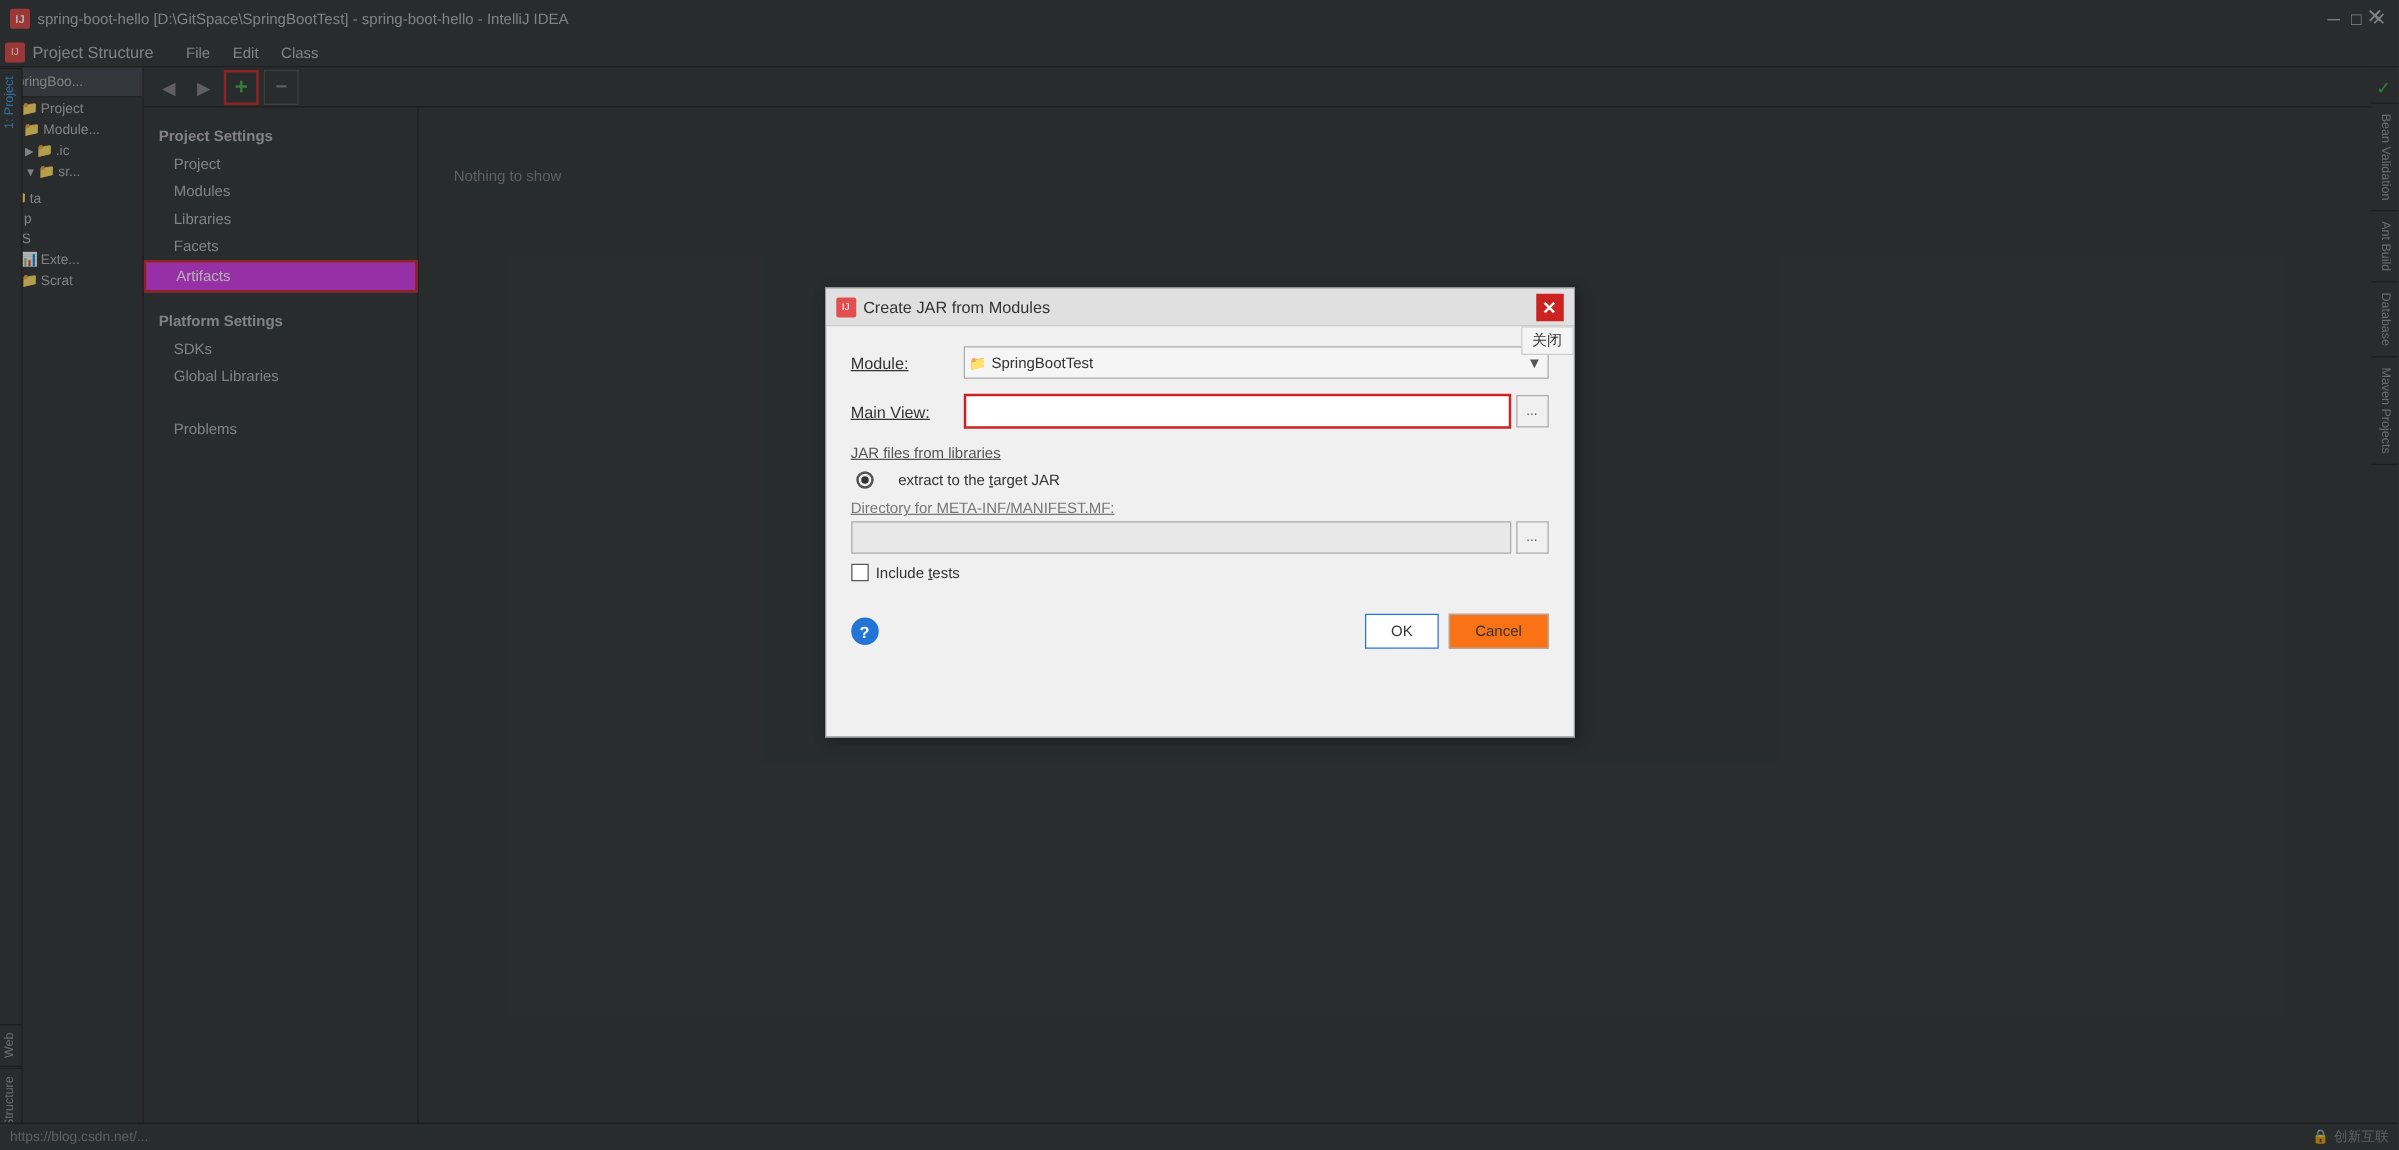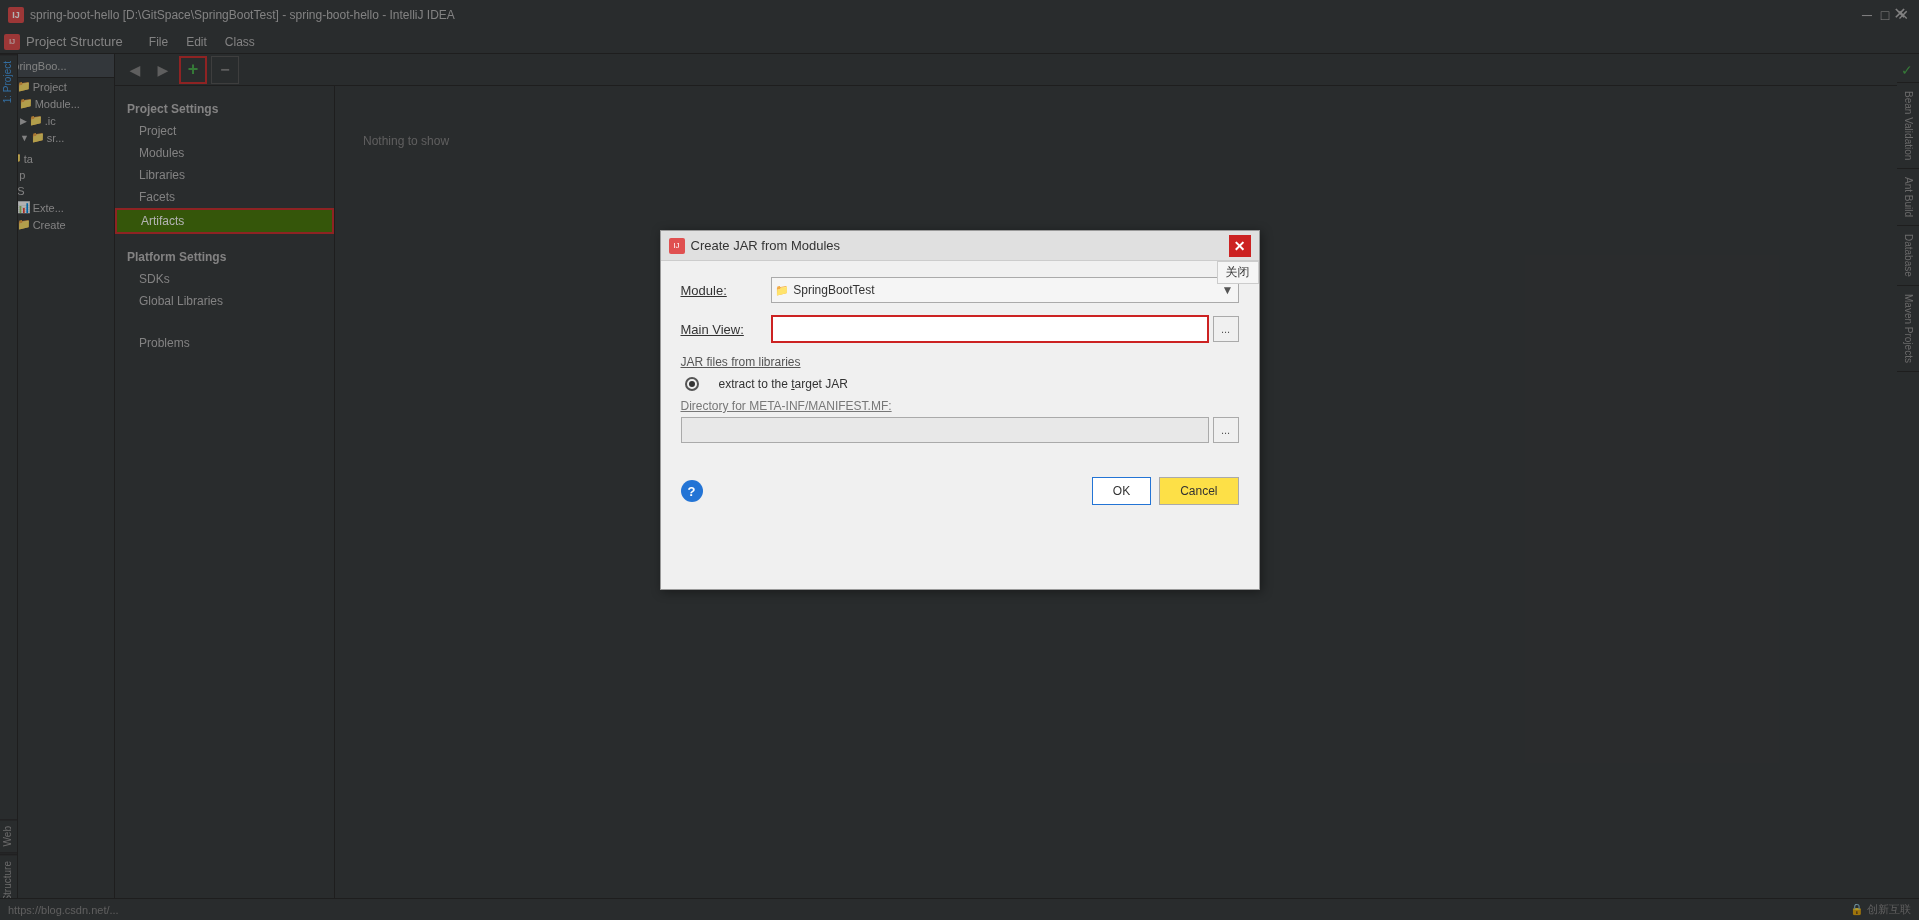--- a/index.html
+++ b/index.html
@@ -111,21 +111,21 @@
       padding: 4px 12px;
       margin-top: 4px;
     }
     .ps-nav-item {
       padding: 4px 12px 4px 24px;
       color: #bbb;
       cursor: pointer;
       font-size: 12px;
     }
     .ps-nav-item.active {
-      background: #4d7c0f;
+      background: #d946ef;
       color: white;
     }
 
     
     .ps-main {
       flex: 1;
       background: #3c3f41;
       padding: 8px;
       color: #bbb;
       font-size: 12px;
@@ -343,21 +343,21 @@
       border: 1px solid #2374d5;
       background: white;
       color: #333;
       cursor: pointer;
       font-size: 12px;
     }
     .dialog-cancel-btn {
       height: 28px;
       padding: 0 20px;
       border: 1px solid #aaa;
-      background: #fde047;
+      background: #f97316;
       color: #333;
       cursor: pointer;
       font-size: 12px;
     }
 
     
     .project-panel {
       position: absolute;
       left: 0;
       top: 54px;
@@ -515,21 +515,21 @@
     <span>S</span>
   </div>
   <div class="tree-item">
     <span class="tree-arrow">▶</span>
     <span style="color:#888">📊</span>
     <span>Exte...</span>
   </div>
   <div class="tree-item">
     <span class="tree-arrow">▶</span>
     <span style="color:#888">📁</span>
-    <span>Create</span>
+    <span>Scrat</span>
   </div>
 
   <div style="position:absolute;left:0;top:0;width:18px;height:100%;background:#3c3f41;border-right:1px solid #2b2b2b;display:flex;flex-direction:column;">
     <div class="v-tool-item" style="writing-mode:vertical-rl;transform:rotate(180deg);font-size:10px;color:#4a9ee8;padding:6px 2px;border-bottom:1px solid #2b2b2b;">1: Project</div>
     <div style="flex:1;"></div>
     <div class="v-tool-item" style="writing-mode:vertical-rl;transform:rotate(180deg);font-size:10px;color:#999;padding:6px 2px;border-top:1px solid #2b2b2b;border-bottom:1px solid #2b2b2b;">Web</div>
     <div class="v-tool-item" style="writing-mode:vertical-rl;transform:rotate(180deg);font-size:10px;color:#999;padding:6px 2px;border-top:1px solid #2b2b2b;">Z: Structure</div>
   </div>
 </div>
 
@@ -637,20 +637,26 @@
 
 
       <div class="dialog-dir-row">
         <div class="dialog-dir-label">Directory for META-INF/MANIFEST.MF:</div>
         <div class="dialog-dir-input-wrap">
           <input class="dialog-dir-input" type="text" value="" style="flex: 1 1 0%; height: 26px; border: 1px solid rgb(170, 170, 170); background: rgb(232, 232, 232); padding: 0px 4px;">
           <button class="dialog-browse-btn">...</button>
         </div>
       </div>
 
+      <div class="dialog-checkbox-row">
+        <div class="checkbox"></div>
+        <label class="checkbox-label">
+          <span>Include </span><span style="text-decoration:underline;">t</span><span>ests</span>
+        </label>
+      </div>
     </div>
 
     <div class="dialog-footer">
       <button class="dialog-help-btn">?</button>
       <div class="dialog-spacer"></div>
       <button class="dialog-ok-btn">OK</button>
       <button class="dialog-cancel-btn">Cancel</button>
     </div>
   </div>
 </div>

